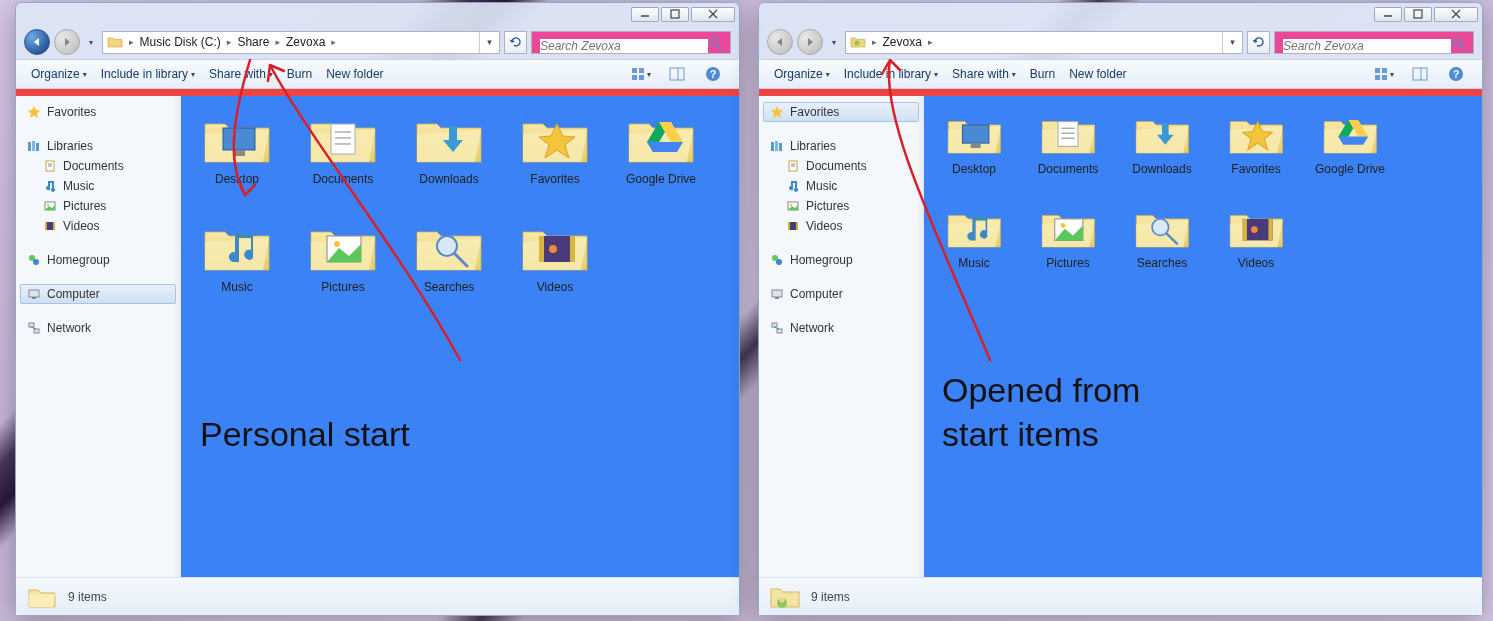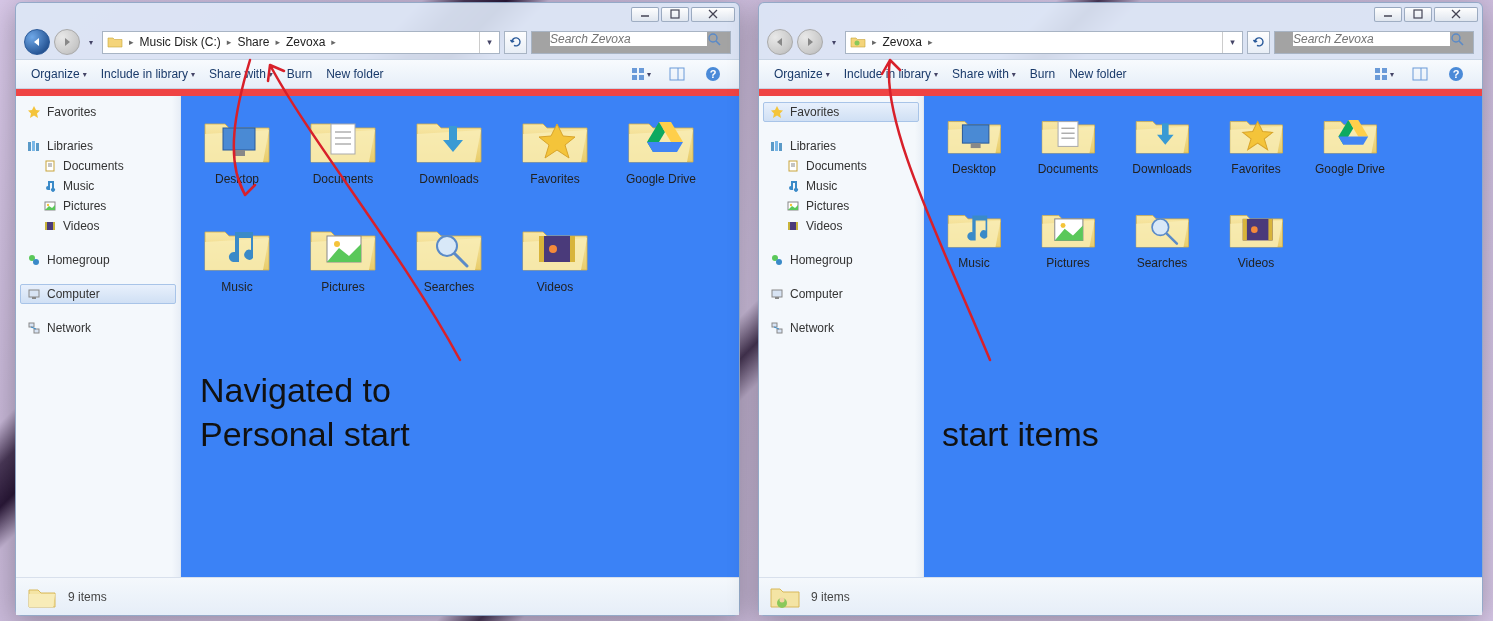--- a/index.html
+++ b/index.html
@@ -30,21 +30,21 @@
   .navbtn svg{fill:#fff;}
   .navbtn.disabled svg{fill:#888;}
   .navdd{width:14px;height:20px;display:flex;align-items:center;justify-content:center;color:#446;font-size:8px;}
   .addressbar { flex:1; height:23px; background:#fff; border:1px solid #a8b4c4; display:flex; align-items:center; font-size:12px;}
   .addressbar .icon{width:18px;height:18px;margin:0 3px;display:flex;align-items:center;justify-content:center;}
   .addressbar .crumb{padding:0 4px;color:#222;white-space:nowrap;}
   .addressbar .sep{color:#666;font-size:9px;padding:0 2px;}
   .addrbtn{width:20px;height:21px;border-left:1px solid #ccc;display:flex;align-items:center;justify-content:center;color:#446;font-size:9px;}
   .addrspacer{flex:1;}
   .refresh{width:23px;height:23px;border:1px solid #a8b4c4;background:linear-gradient(#fefefe,#e8eef6);display:flex;align-items:center;justify-content:center;color:#2a5a9a;}
-  .searchbox { width:200px; height:23px; background:#a3a3a3; border:1px solid #a8b4c4; display:flex; align-items:flex-start; padding:0 18px; font-size:12px; }
+  .searchbox { width:200px; height:23px; background:#ec4899; border:1px solid #a8b4c4; display:flex; align-items:flex-end; padding:0 8px; font-size:12px; }
   .searchbox input{border:none;outline:none;flex:1;font-style:italic;color:#888;font-size:12px;}
   .searchicon{color:#5a8ac8;}
 
   
   .toolbar { height:30px; background: linear-gradient(#f8fbfe,#e6eef8); border-top:1px solid #c8d4e4; border-bottom:1px solid #c8d4e4; display:flex; align-items:center; padding:0 15px; gap:14px; font-size:12px; color:#1a3a6a;}
   .tbitem{display:flex;align-items:center;gap:3px;cursor:default;}
   .tbspacer{flex:1;}
   .tbicon{width:22px;height:22px;display:flex;align-items:center;justify-content:center;border:1px solid transparent;border-radius:2px;}
 
   
@@ -809,25 +809,25 @@
           <path fill="#f4e4a4" stroke="#d8b85a" d="M2 6 h9 l3 3 H30 V24 H2 Z"></path>
           <circle cx="13" cy="20" r="5" fill="#8ac85a"></circle>
           <circle cx="13" cy="17" r="2.5" fill="#f4d4a4"></circle>
         </svg>
       </div>
     <span>9 items</span>
   </div>
 </div>
 
 <div class="annotation" style="left:200px;top:368px;">
-  <span>Navigated to</span><br>
+  <br>
   <span>Personal start</span>
 </div>
 <div class="annotation" style="left:942px;top:368px;">
-  <br>
+  <span>Opened from</span><br>
   <span>start items</span>
 </div>
 
 <svg class="redline" style="left:0;top:0;" width="1493" height="621">
   <path d="M 250 60 C 235 110, 225 160, 245 195 M 245 195 l -6 -14 M 245 195 l 10 -10" fill="none" stroke="#d8202a" stroke-width="2.5" stroke-linecap="round"></path>
   <path d="M 270 65 C 310 140, 400 250, 460 360 M 270 65 l -2 16 M 270 65 l 14 6" fill="none" stroke="#d8202a" stroke-width="2.5" stroke-linecap="round"></path>
   <path d="M 890 60 C 880 120, 940 240, 990 360 M 890 60 l -8 14 M 890 60 l 10 10" fill="none" stroke="#d8202a" stroke-width="2.5" stroke-linecap="round"></path>
 </svg>
 
 </body></html>

